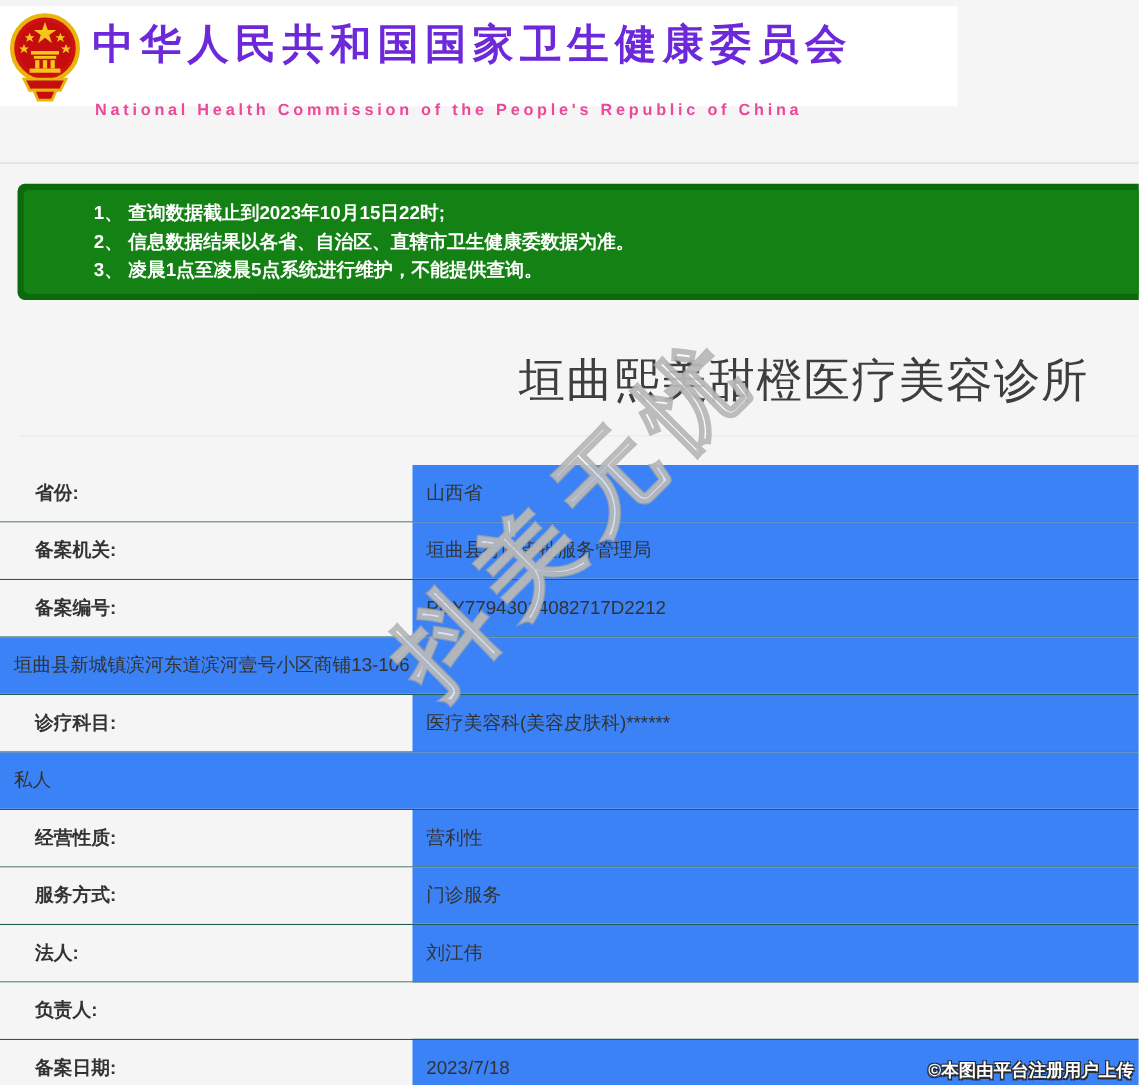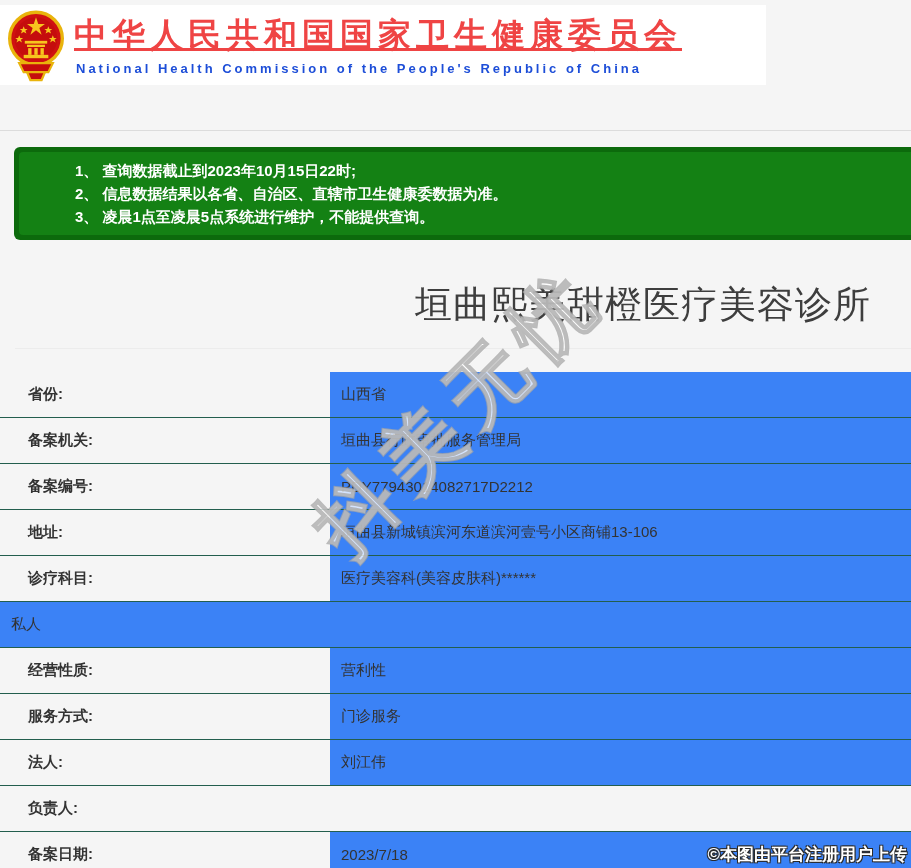--- a/index.html
+++ b/index.html
@@ -83,21 +83,21 @@
   .wm-diagonal{
     position:absolute;left:460px;top:412px;
     transform:translate(-50%,-50%) rotate(-45deg);
     font-size:78px;font-weight:bold;letter-spacing:14px;
     color:rgba(255,255,255,0.78);
     -webkit-text-stroke:2px rgba(165,165,165,0.75);
     white-space:nowrap;z-index:50;pointer-events:none;
   }
   .wm-corner{
     position:absolute;right:4px;bottom:2px;z-index:60;
-    font-size:17px;font-weight:bold;color:#ffffff;white-space:nowrap;
+    font-size:14px;font-weight:bold;color:#ffffff;white-space:nowrap;
     text-shadow:-1px -1px 0 #2a2a2a,1px -1px 0 #2a2a2a,-1px 1px 0 #2a2a2a,1px 1px 0 #2a2a2a;
     text-align:center;
   }
 </style>
 </head>
 <body>
 
 <div class="stage">
 
   <div class="header-card">
@@ -111,22 +111,22 @@
       <polygon fill="#f7c51e" points="80,46 82,51 87,51 83,54 85,59 80,56 75,59 77,54 73,51 78,51"></polygon>
       <rect x="30" y="56" width="40" height="5" fill="#f7c51e"></rect>
       <rect x="34" y="63" width="32" height="4" fill="#f7c51e"></rect>
       <rect x="36" y="69" width="6" height="12" fill="#f7c51e"></rect>
       <rect x="47" y="69" width="6" height="12" fill="#f7c51e"></rect>
       <rect x="58" y="69" width="6" height="12" fill="#f7c51e"></rect>
       <rect x="28" y="81" width="44" height="6" fill="#f7c51e"></rect>
       <path d="M20 96 L80 96 L72 112 L28 112 Z" fill="#c50d0d" stroke="#e9b40c" stroke-width="4"></path>
       <path d="M34 112 L66 112 L60 126 L40 126 Z" fill="#c50d0d" stroke="#e9b40c" stroke-width="4"></path>
     </svg>
-    <div class="title-cn" style="color:#ef4444;text-decoration:underline;">中华人民共和国国家卫生健康委员会</div>
-    <div class="title-en" style="color:#1d4ed8;">National Health Commission of the People's Republic of China</div>
+    <div class="title-cn" style="color:#6d28d9;">中华人民共和国国家卫生健康委员会</div>
+    <div class="title-en" style="color:#ec4899;margin-top:19px;">National Health Commission of the People's Republic of China</div>
   </div>
 
   <div class="top-divider"></div>
 
   <div class="notice-outer" style="background:#0c6a0c;">
     <div class="notice-inner" style="background:#148114;">
       <div class="notice-line">1、 查询数据截止到2023年10月15日22时;</div>
       <div class="notice-line">2、 信息数据结果以各省、自治区、直辖市卫生健康委数据为准。</div>
       <div class="notice-line">3、 凌晨1点至凌晨5点系统进行维护，不能提供查询。</div>
     </div>
@@ -142,21 +142,20 @@
     </div>
     <div class="record-row">
       <div class="cell-label">备案机关:</div>
       <div class="cell-value">垣曲县行政审批服务管理局</div>
     </div>
     <div class="record-row">
       <div class="cell-label">备案编号:</div>
       <div class="cell-value">PDY77943014082717D2212</div>
     </div>
     <div class="record-row">
-      <div class="cell-label">地址:</div>
       <div class="cell-value">垣曲县新城镇滨河东道滨河壹号小区商铺13-106</div>
     </div>
     <div class="record-row">
       <div class="cell-label">诊疗科目:</div>
       <div class="cell-value">医疗美容科(美容皮肤科)******</div>
     </div>
     <div class="record-row">
       <div class="cell-value">私人</div>
     </div>
     <div class="record-row">

